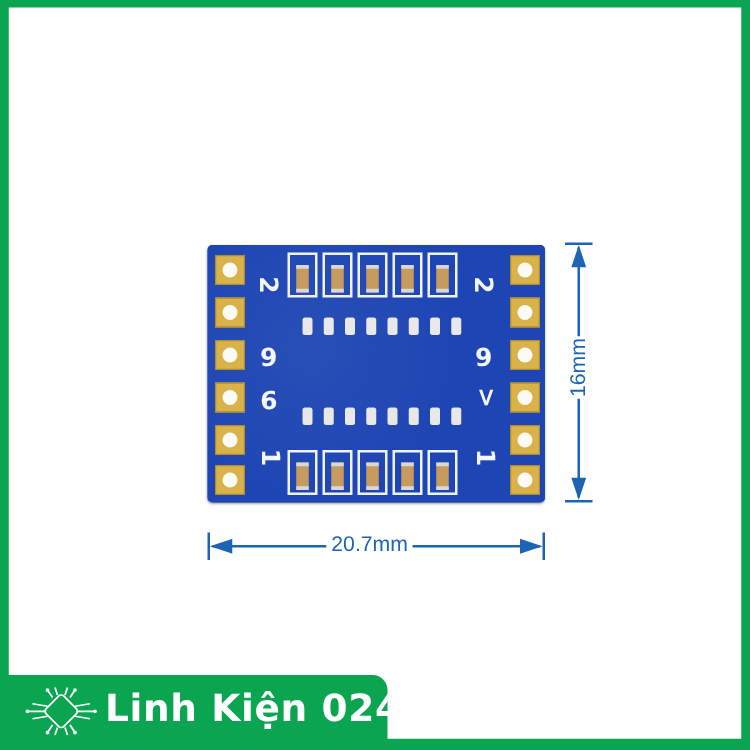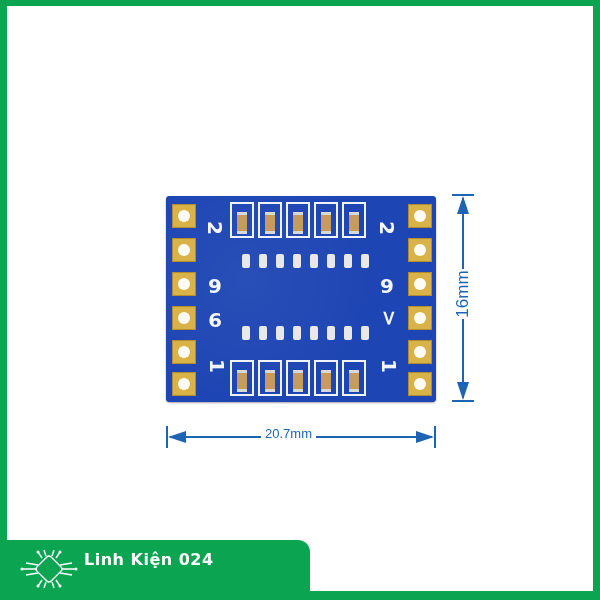--- a/index.html
+++ b/index.html
@@ -1,36 +1,36 @@
 <!DOCTYPE html>
 <html><head>
 <meta charset="utf-8">
 <style>
   html,body{margin:0;padding:0;}
   body{width:600px;height:600px;position:relative;overflow:hidden;background:#ffffff;font-family:"Liberation Sans",sans-serif;}
   .frame{position:absolute;left:0;top:0;width:600px;height:600px;box-sizing:border-box;border-left:7px solid #0ba552;border-right:7px solid #0ba552;border-top:6px solid #0ba552;border-bottom:9px solid #0ba552;}
   .banner{position:absolute;left:0;top:540px;width:310px;height:60px;background:#0ba552;border-top-right-radius:12px;}
   .banner-logo{position:absolute;left:18px;top:548px;width:62px;height:42px;}
-  .banner-text{position:absolute;left:84px;top:550px;color:#ffffff;font-weight:bold;font-size:16px;letter-spacing:0.5px;font-family:"DejaVu Sans",sans-serif;}
+  .banner-text{position:absolute;left:84px;top:550px;color:#ffffff;font-weight:bold;font-size:30px;letter-spacing:0.5px;font-family:"DejaVu Sans",sans-serif;}
   .board{position:absolute;left:166px;top:196px;width:270px;height:206px;background:#1f49b8;border-radius:4px;box-shadow:0 1px 2px rgba(0,0,0,.35);overflow:hidden;}
   .board-inner{position:absolute;left:0;top:0;width:100%;height:100%;background:
      radial-gradient(circle at 30% 40%,rgba(255,255,255,.05),transparent 60%),#1d45b3;}
   .pad{position:absolute;width:24px;height:24px;background:#d9b24a;border:1px solid #b38d2c;box-sizing:border-box;}
   .pad::after{content:"";position:absolute;left:5px;top:5px;width:12px;height:12px;border-radius:50%;background:#fdfbf5;}
   .cap-frame{position:absolute;width:24px;height:36px;border:2px solid #f1f3fb;box-sizing:border-box;}
   .cap{position:absolute;left:5px;top:8px;width:10px;height:16px;background:#c79a5e;border-top:3px solid #d8d8d8;border-bottom:3px solid #d8d8d8;}
   .chip{position:absolute;left:70px;top:72px;width:140px;height:58px;background:#262626;border-radius:2px;}
   .chip-dot{position:absolute;left:8px;top:44px;width:7px;height:7px;border-radius:50%;background:#1a1a1a;}
   .chip-text{position:absolute;right:10px;color:#4a4a4a;font-size:9px;font-family:"DejaVu Sans",sans-serif;letter-spacing:.3px;}
   .pin{position:absolute;width:8px;height:14px;background:#e8e8e8;border-radius:2px;}
   .silk{position:absolute;color:#f4f6fc;font-weight:bold;font-size:20px;font-family:"DejaVu Sans",sans-serif;line-height:1;}
   .dim-h{position:absolute;left:166px;top:426px;width:270px;height:22px;}
   .dim-h .line{position:absolute;left:4px;right:4px;top:10px;height:2px;background:#1e64b4;}
   .dim-h .tick{position:absolute;top:0;width:2px;height:22px;background:#1e64b4;}
-  .dim-h .label{position:absolute;left:95px;top:0;background:#fff;padding:0 4px;font-size:13px;color:#1e64b4;}
+  .dim-h .label{position:absolute;left:95px;top:0;background:#fff;padding:0 4px;font-size:17px;color:#1e64b4;}
   .dim-v{position:absolute;left:452px;top:194px;width:22px;height:208px;}
   .dim-v .line{position:absolute;top:4px;bottom:4px;left:10px;width:2px;background:#1e64b4;}
   .dim-v .tick{position:absolute;left:0;width:22px;height:2px;background:#1e64b4;}
   .dim-v .label{position:absolute;left:-14px;top:90px;width:50px;background:#fff;transform:rotate(-90deg);text-align:center;font-size:17px;color:#1e64b4;}
 </style>
 </head>
 <body>
 
 <div class="frame"></div>
 

